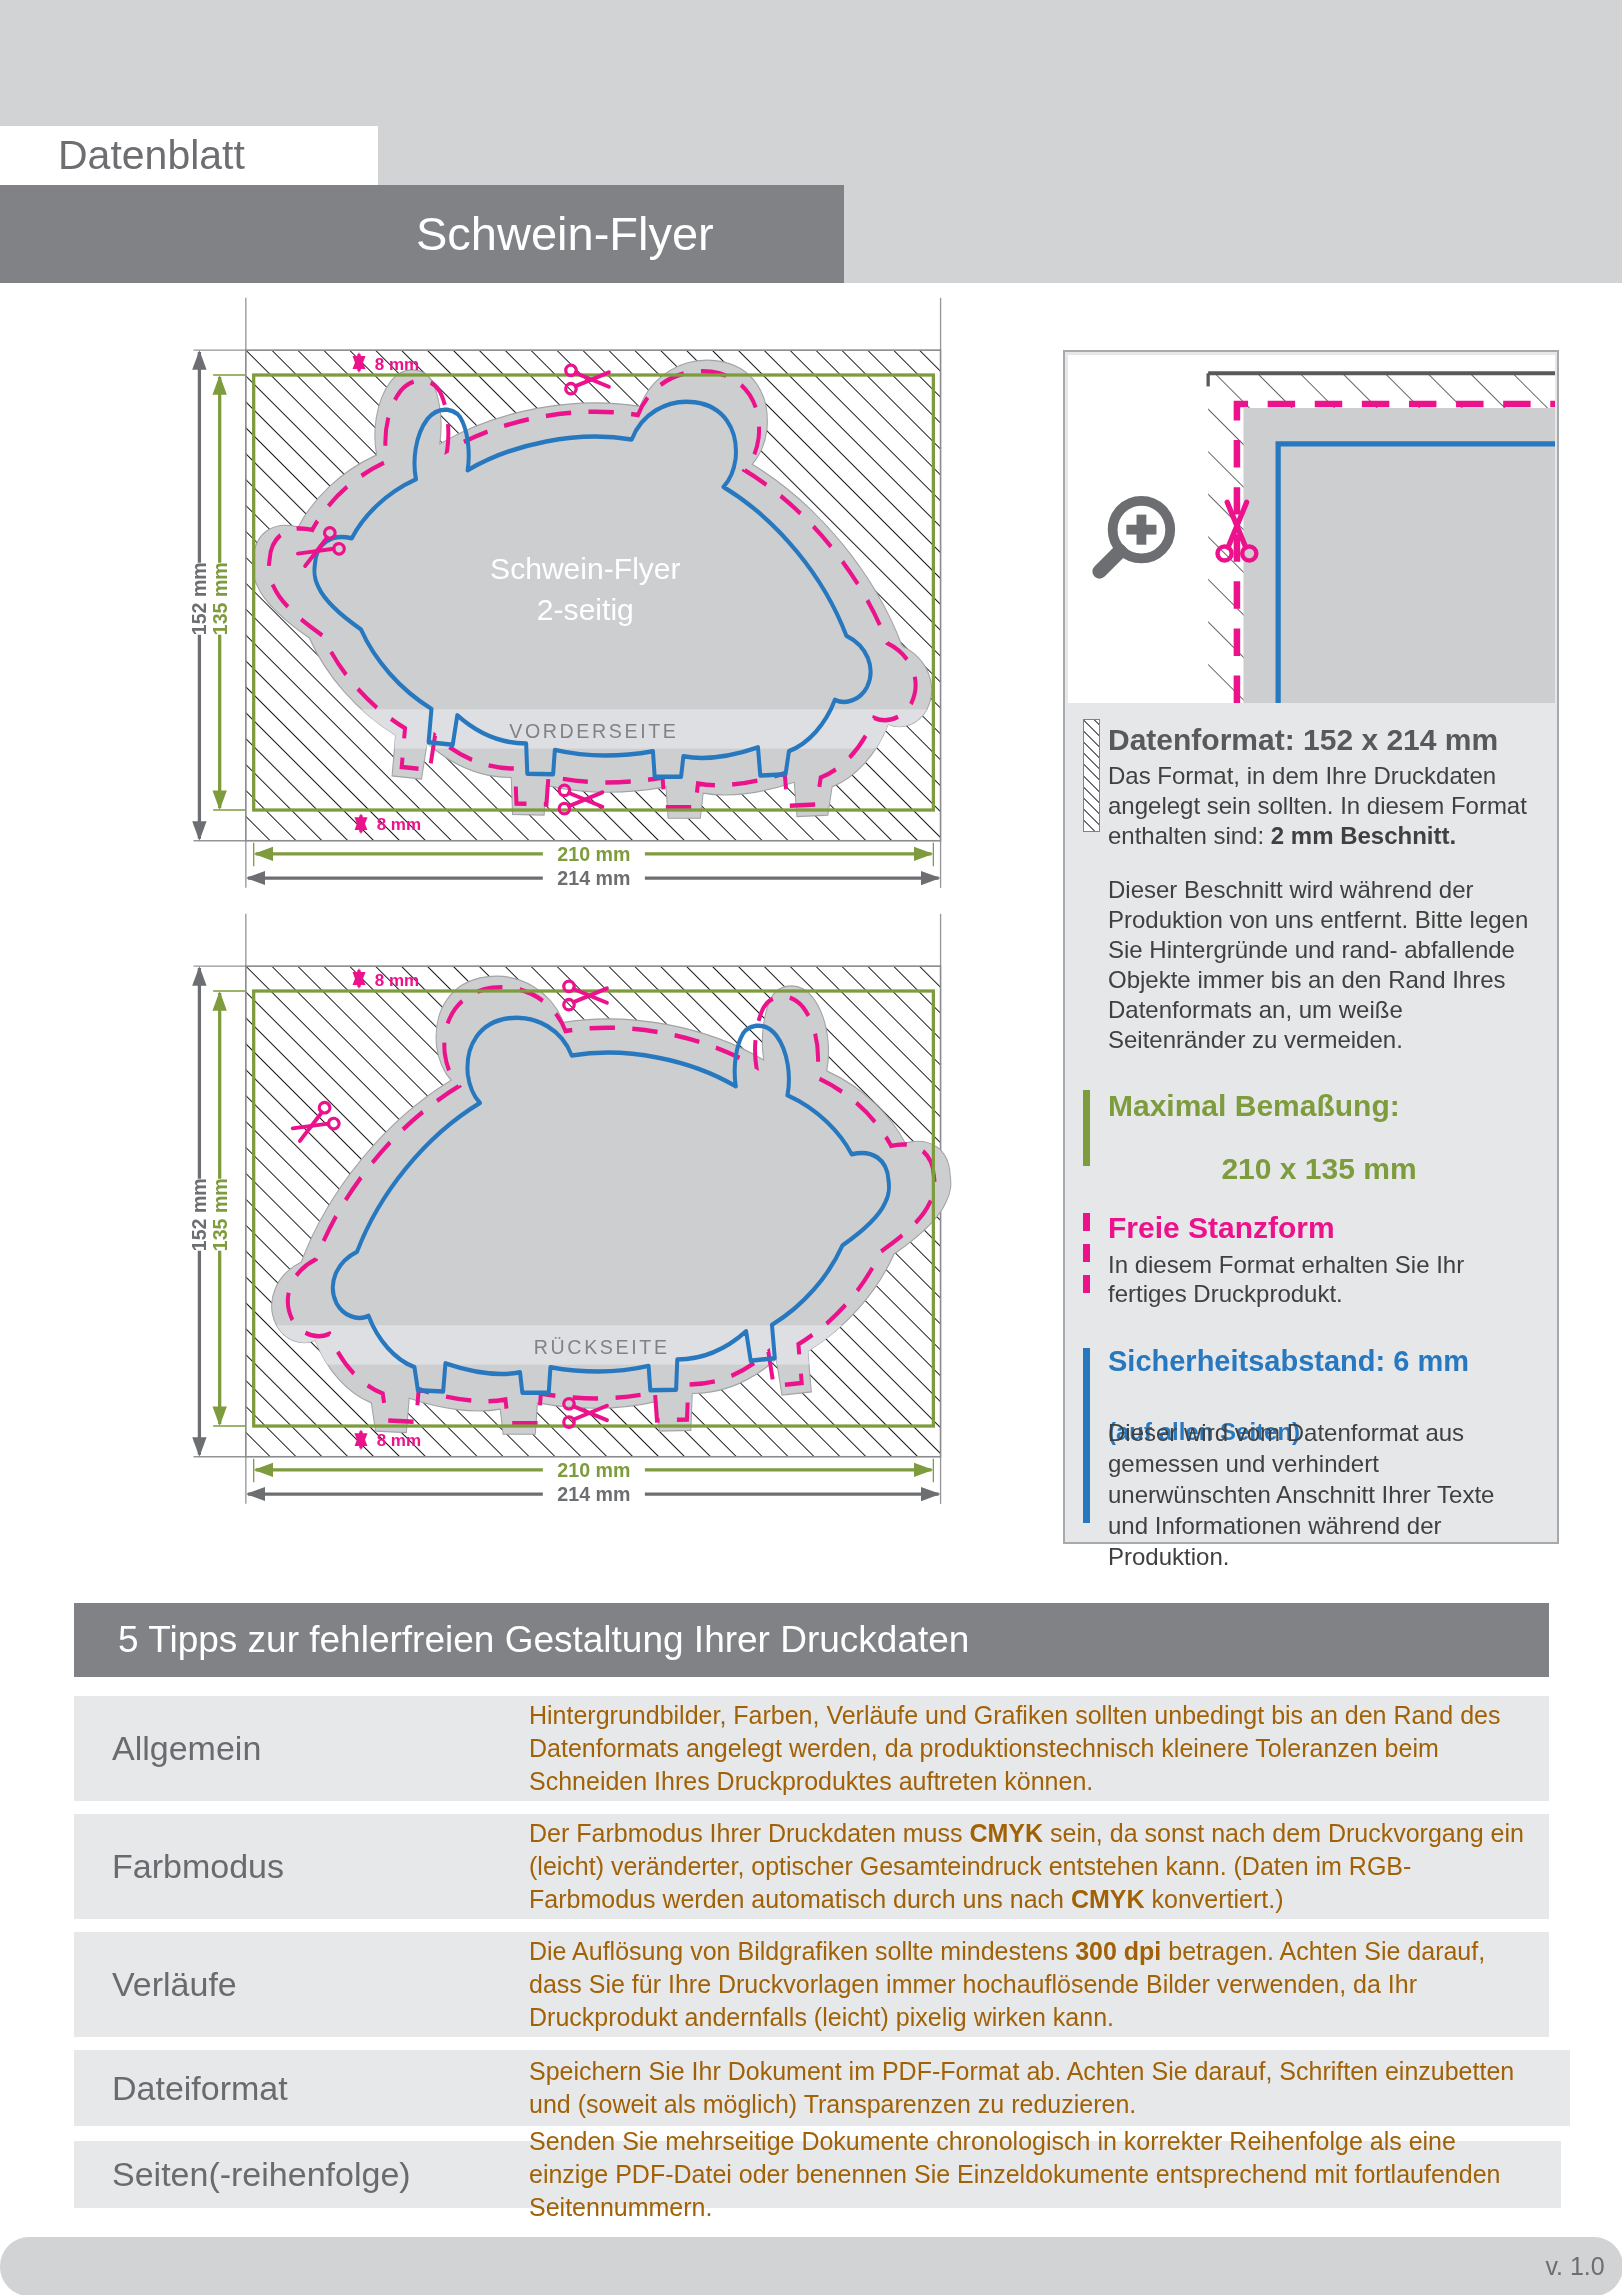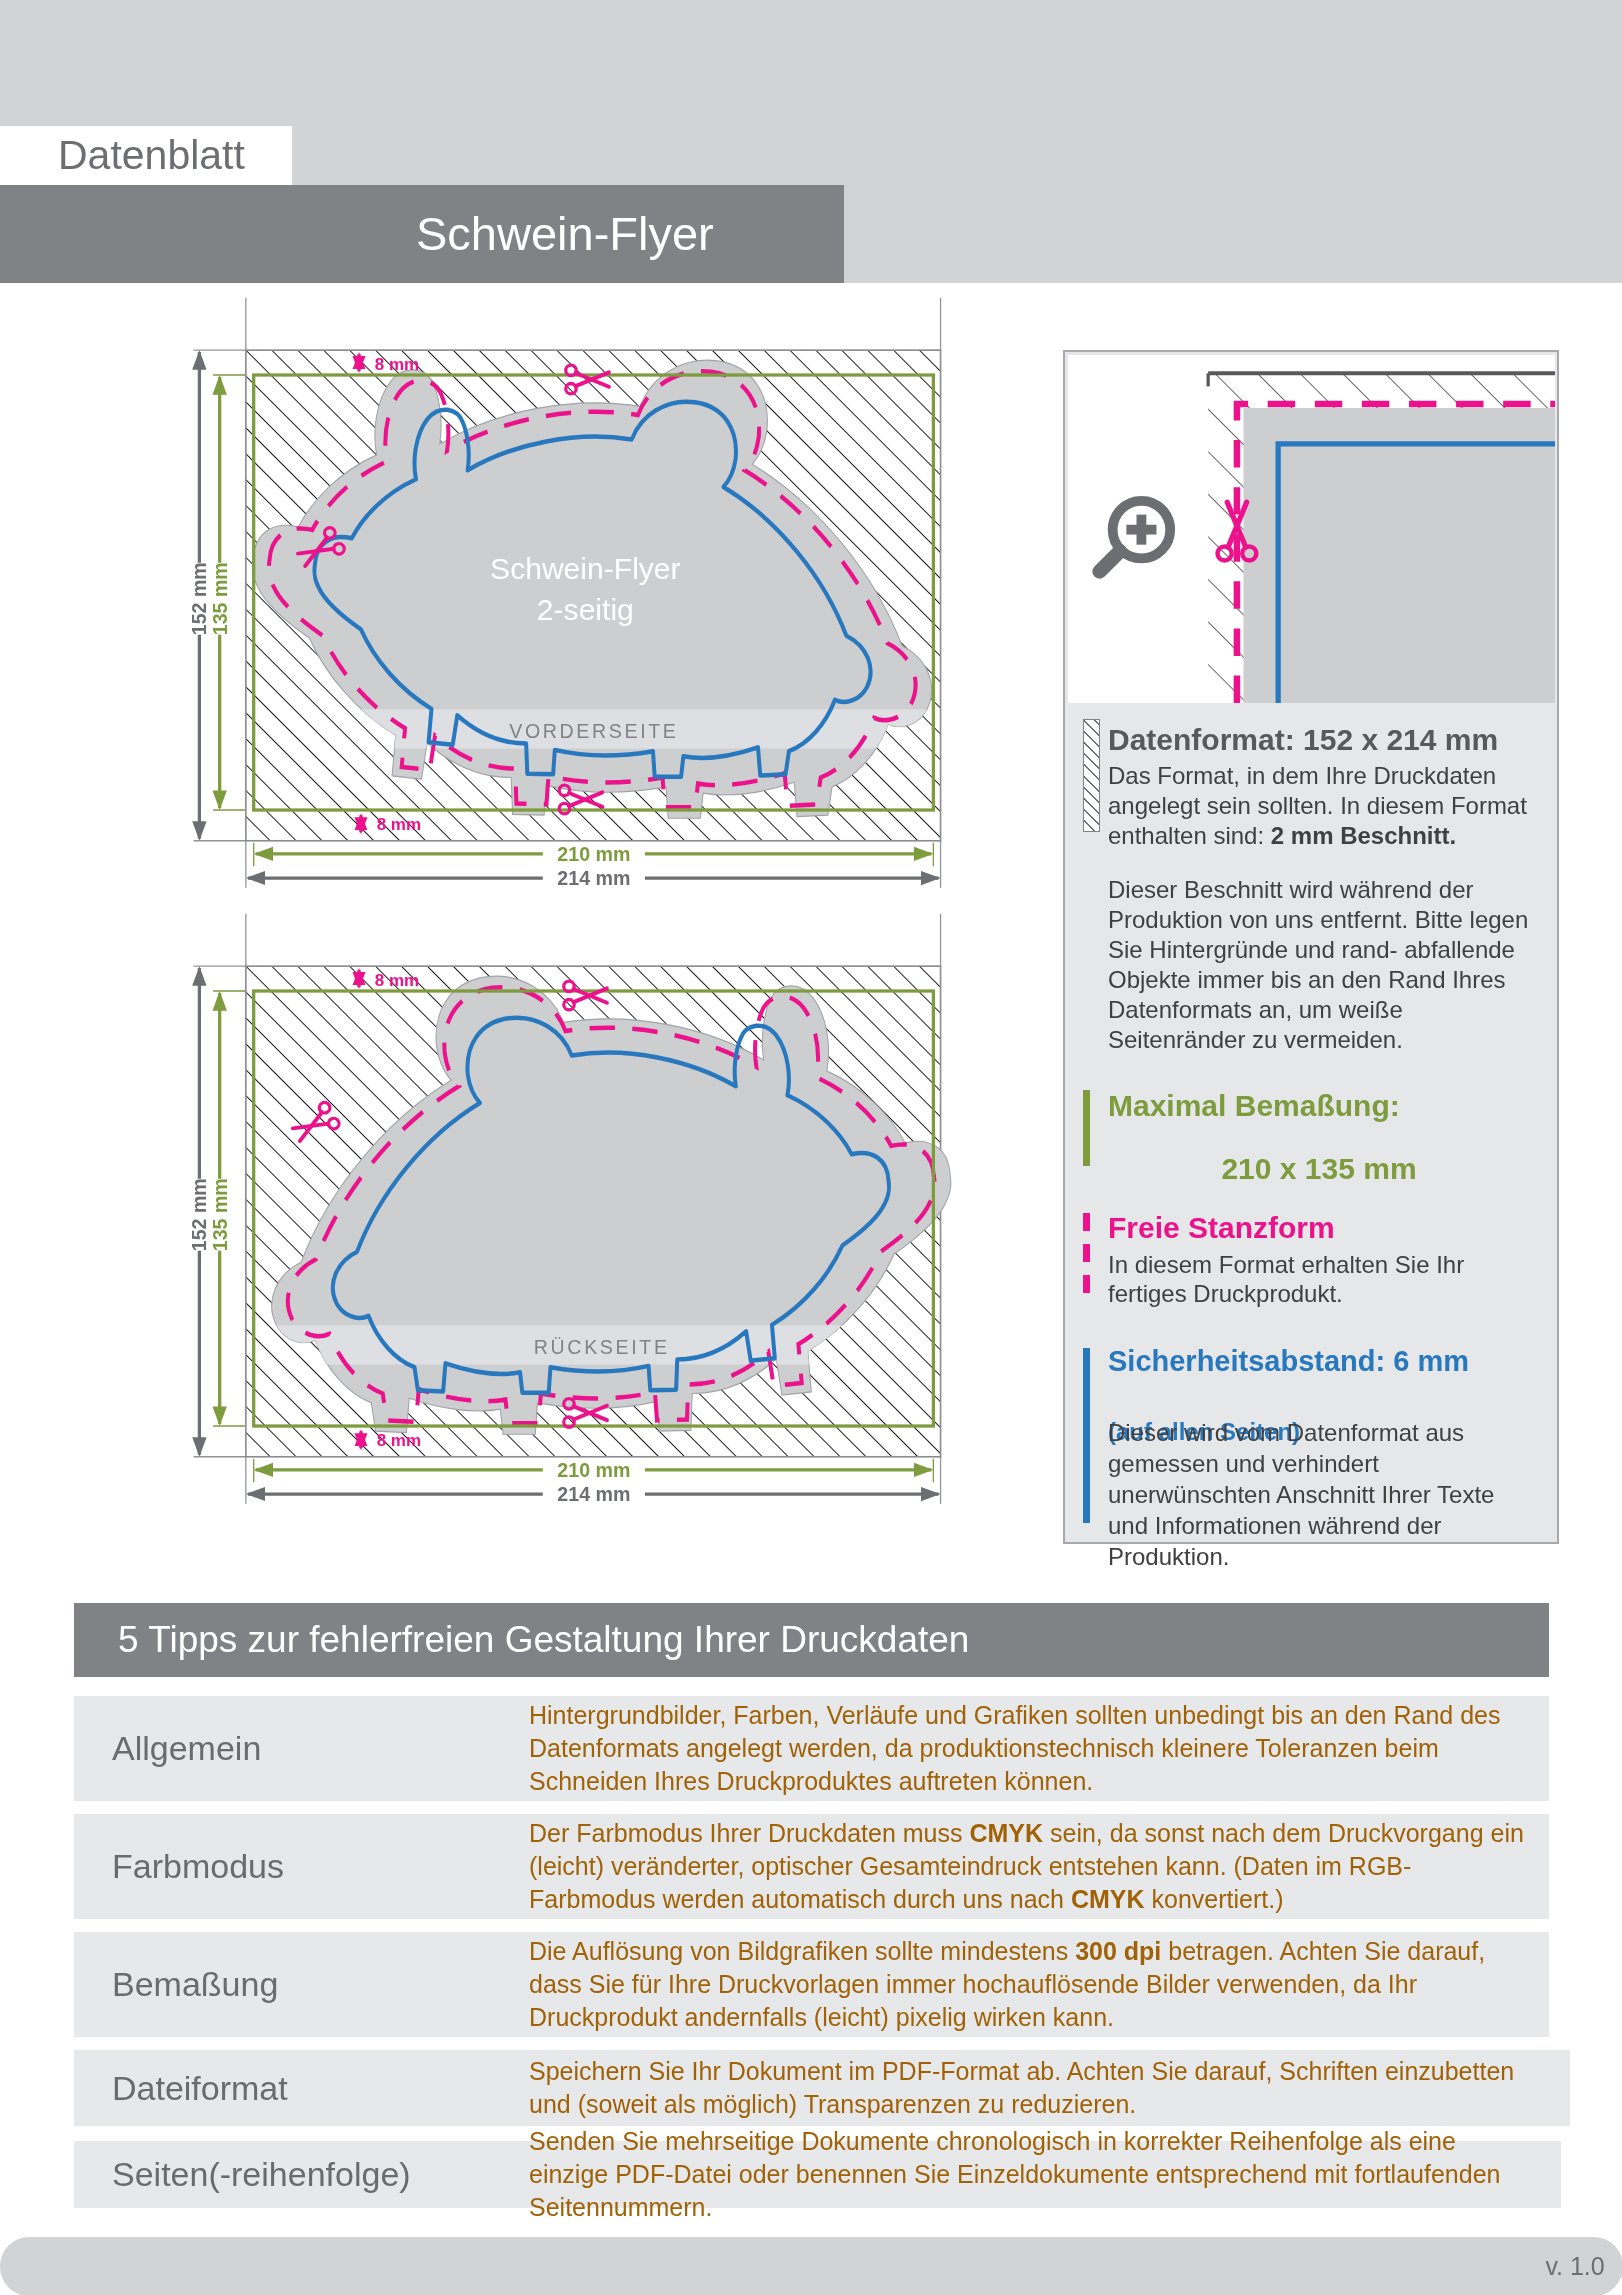--- a/index.html
+++ b/index.html
@@ -1,21 +1,21 @@
 <!DOCTYPE html>
 <html style="font-size:10.5px"><head>
 <meta charset="utf-8">
 <style>
   html,body{margin:0;padding:0;background:#fff;}
   .page{position:relative;width:1623px;height:2295px;background:#ffffff;overflow:hidden;
         font-family:"Liberation Sans", sans-serif;}
   .abs{position:absolute;}
   
   .band-top{left:0;top:0;width:1623px;height:283px;background:#d1d3d4;}
-  .datenblatt-box{left:0;top:126px;width:292px;height:59px;background:#ffffff;
+  .datenblatt-box{left:0;top:126px;width:378px;height:59px;background:#ffffff;
     color:#6d6e71;font-size:41px;line-height:59px;padding-left:58px;box-sizing:border-box;}
   .product-bar{left:0;top:185px;width:844px;height:98px;background:#808285;
     color:#ffffff;font-size:47px;line-height:98px;padding-left:416px;box-sizing:border-box;}
   
   .side-panel{left:1063px;top:350px;width:496px;height:1194px;background:#e6e7e8;
     border:2px solid #a7a9ac;box-sizing:border-box;}
   .detail-box{left:2.6px;top:2.6px;width:487px;height:348px;background:#ffffff;}
   .sp-text{position:absolute;left:43px;width:422px;color:#404040;}
   .sp-head{font-weight:bold;font-size:30px;color:#58595b;white-space:nowrap;}
   .sp-body{font-size:24px;line-height:30px;}
@@ -274,21 +274,21 @@
 
   <div class="abs tip-row" style="top:1696px;height:105px;">
     <div class="tip-label">Allgemein</div>
     <div class="tip-text"><span>Hintergrundbilder, Farben, Verläufe und Grafiken sollten unbedingt bis an den Rand des Datenformats angelegt werden, da produktionstechnisch kleinere Toleranzen beim Schneiden Ihres Druckproduktes auftreten können.</span></div>
   </div>
   <div class="abs tip-row" style="top:1814px;height:105px;">
     <div class="tip-label">Farbmodus</div>
     <div class="tip-text"><span>Der Farbmodus Ihrer Druckdaten muss </span><span class="b">CMYK</span><span> sein, da sonst nach dem Druckvorgang ein (leicht) veränderter, optischer Gesamteindruck entstehen kann. (Daten im RGB-Farbmodus werden automatisch durch uns nach </span><span class="b">CMYK</span><span> konvertiert.)</span></div>
   </div>
   <div class="abs tip-row" style="top:1932px;height:105px;">
-    <div class="tip-label">Bemaßung</div>
+    <div class="tip-label">Verläufe</div>
     <div class="tip-text"><span>Die Auflösung von Bildgrafiken sollte mindestens </span><span class="b">300 dpi</span><span> betragen. Achten Sie darauf, dass Sie für Ihre Druckvorlagen immer hochauflösende Bilder verwenden, da Ihr Druckprodukt andernfalls (leicht) pixelig wirken kann.</span></div>
   </div>
   <div class="abs tip-row" style="top:2050px;height:76px;padding-left:21px;">
     <div class="tip-label">Dateiformat</div>
     <div class="tip-text"><span>Speichern Sie Ihr Dokument im PDF-Format ab. Achten Sie darauf, Schriften einzubetten und (soweit als möglich) Transparenzen zu reduzieren.</span></div>
   </div>
   <div class="abs tip-row" style="top:2141px;height:67px;padding-left:12px;">
     <div class="tip-label">Seiten(-reihenfolge)</div>
     <div class="tip-text"><span>Senden Sie mehrseitige Dokumente chronologisch in korrekter Reihenfolge als eine einzige PDF-Datei oder benennen Sie Einzeldokumente entsprechend mit fortlaufenden Seitennummern.</span></div>
   </div>

